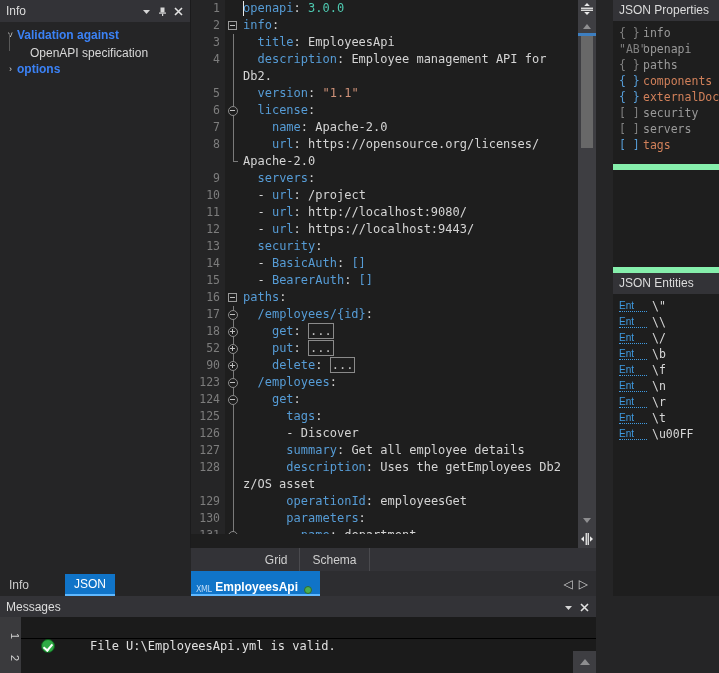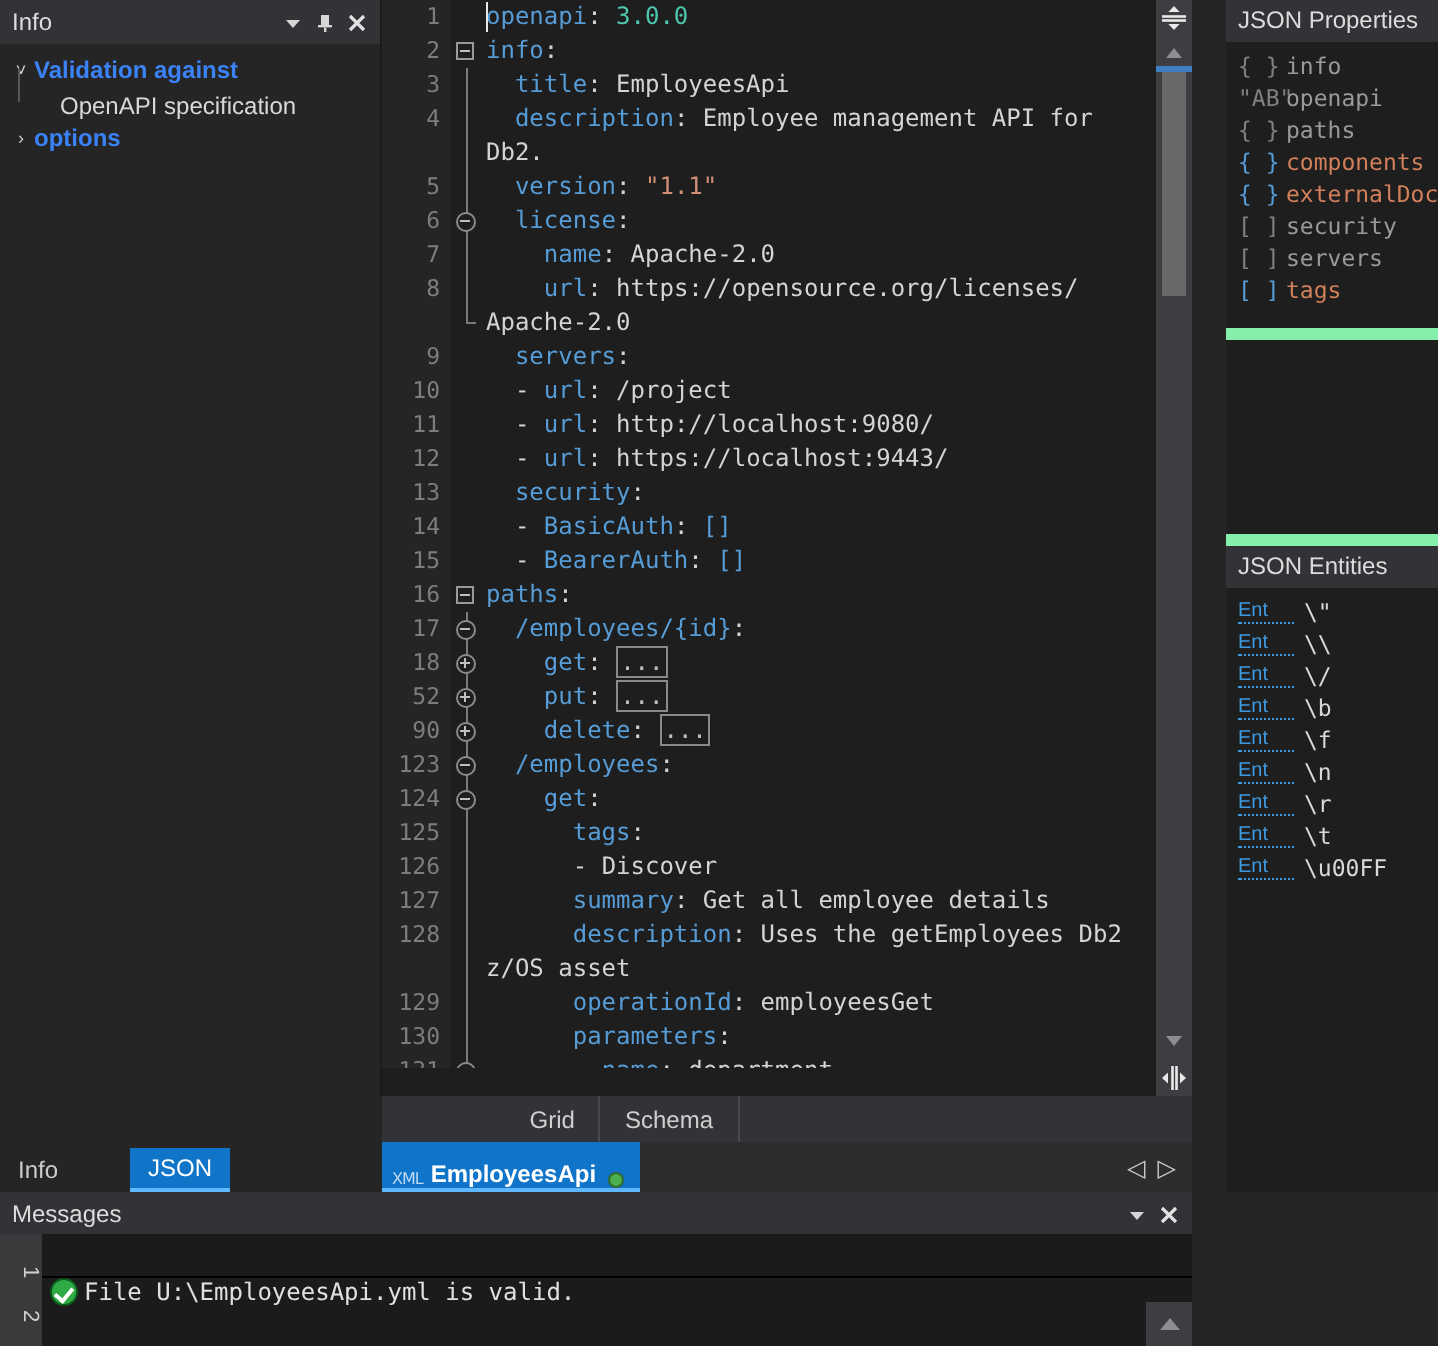--- a/index.html
+++ b/index.html
@@ -491,25 +491,26 @@
     left: 21px;
     top: 21px;
     right: 0;
     bottom: 0;
     background: #1b1b1b;
   }
   .msg-row {
     display: flex;
     align-items: center;
     height: 19px;
-    padding-left: 4px;
+    padding-left: 20px;
     font-family: "DejaVu Sans Mono", "Liberation Mono", monospace;
     font-size: 12px;
     color: #e0e0e0;
     cursor: default;
+    gap: 32px;
   }
   .ok-icon {
     width: 14px; height: 14px;
     border-radius: 50%;
     background: #2faa45;
     border: 1px solid #0d5c1c;
     box-sizing: border-box;
     margin-right: 3px;
     position: relative;
     flex: 0 0 auto;

